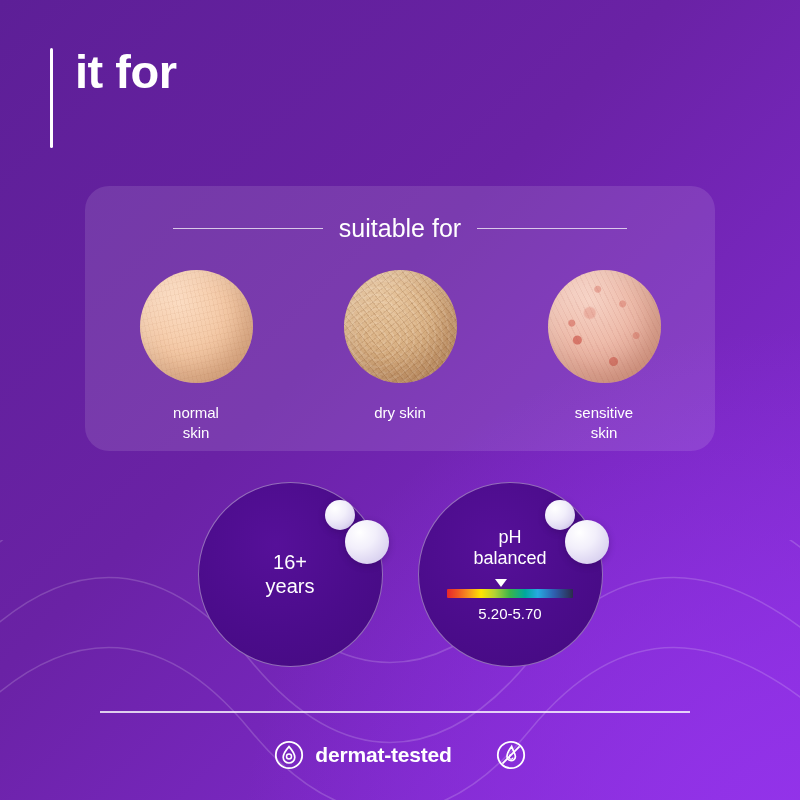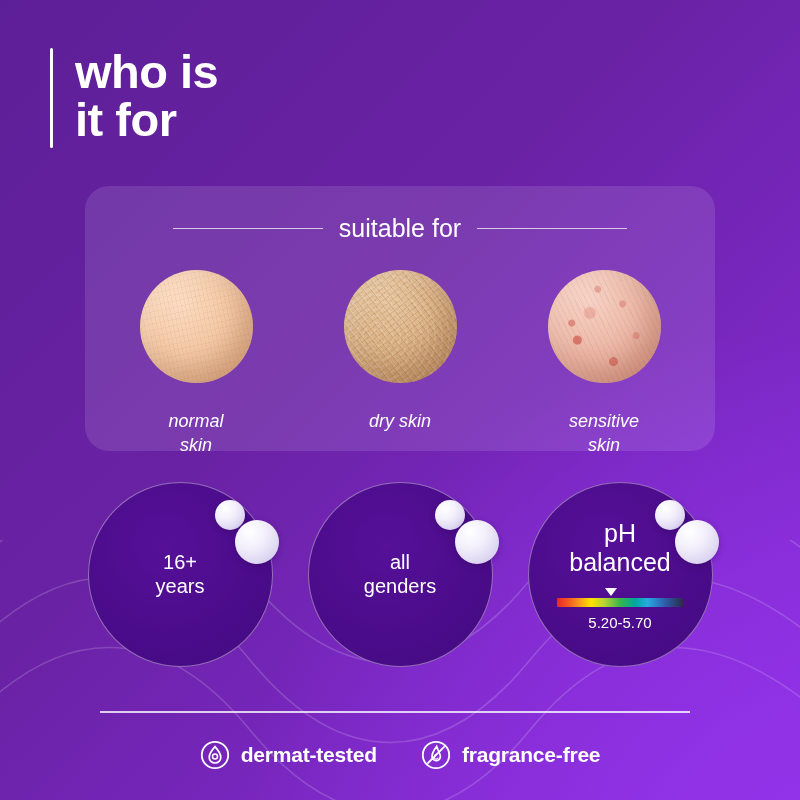--- a/index.html
+++ b/index.html
@@ -133,27 +133,26 @@
       radial-gradient(circle at 26% 62%, rgba(196,62,52,0.55) 0 4px, rgba(255,255,255,0) 5px),
       radial-gradient(circle at 21% 47%, rgba(201,70,58,0.45) 0 3px, rgba(255,255,255,0) 4px),
       radial-gradient(circle at 58% 81%, rgba(198,64,54,0.48) 0 4px, rgba(255,255,255,0) 5px),
       radial-gradient(circle at 66% 30%, rgba(205,86,72,0.35) 0 3px, rgba(255,255,255,0) 4px),
       radial-gradient(circle at 44% 17%, rgba(202,78,64,0.33) 0 3px, rgba(255,255,255,0) 4px),
       radial-gradient(circle at 78% 58%, rgba(200,72,60,0.30) 0 3px, rgba(255,255,255,0) 4px),
       radial-gradient(circle at 37% 38%, rgba(210,96,82,0.26) 0 5px, rgba(255,255,255,0) 7px),
       repeating-linear-gradient(64deg, rgba(170,90,80,0.10) 0 1px, rgba(255,255,255,0) 1px 5px);
   }
   .skin-label {
-    margin-top: 26px;
-    color: #ffffff;
-    font-size: 18px;
+    margin-top: 20px;
+    color: #ffffff;
+    font-size: 15px;
     font-weight: 300;
     line-height: 1.35;
     white-space: pre-line;
-    font-style: italic;
   }
 
   
   .badges {
     position: absolute;
     top: 482px; left: 0; right: 0;
     display: flex;
     justify-content: center;
     gap: 35px;
   }
@@ -175,21 +174,21 @@
     justify-content: center;
     color: #ffffff;
   }
   .badge-text {
     font-size: 20px;
     font-weight: 300;
     line-height: 1.18;
     text-align: center;
     white-space: pre-line;
   }
-  .badge-text.small { font-size: 25px; }
+  .badge-text.small { font-size: 18px; }
 
   
   .bubble {
     position: absolute;
     border-radius: 50%;
     background: radial-gradient(circle at 33% 28%, #ffffff 0%, #f2effb 38%, #ded7f2 70%, #c9c0e8 100%);
     box-shadow: 0 2px 7px rgba(40,0,70,0.30);
   }
   .bubble-sm { width: 30px; height: 30px; top: 18px; right: 28px; }
   .bubble-lg { width: 44px; height: 44px; top: 38px; right: -6px; }
@@ -255,21 +254,20 @@
 
   <svg class="waves" viewBox="0 0 800 260" preserveAspectRatio="none">
     <path d="M -40 120 C 60 10, 160 10, 250 120 C 340 230, 440 230, 530 120 C 620 10, 720 10, 840 120"></path>
     <path d="M -40 190 C 60 80, 160 80, 250 190 C 340 300, 440 300, 530 190 C 620 80, 720 80, 840 190"></path>
     <path d="M -40 40 C 60 -70, 160 -70, 250 40 C 340 150, 440 150, 530 40 C 620 -70, 720 -70, 840 40"></path>
   </svg>
 
   <div class="heading-wrap">
     <div class="heading-bar"></div>
     <div class="heading-text">
-      <div>who is</div>
       <div>it for</div>
     </div>
   </div>
 
   <div class="card">
     <div class="card-title-row">
       <span class="rule"></span>
       <span class="card-title">suitable for</span>
       <span class="rule"></span>
     </div>
@@ -303,29 +301,20 @@
     <div class="badge">
       <div class="badge-circle"></div>
       <div class="badge-content">
         <div class="badge-text">16+
 years</div>
       </div>
       <span class="bubble bubble-sm"></span>
       <span class="bubble bubble-lg"></span>
     </div>
 
-    <div class="badge">
-      <div class="badge-circle"></div>
-      <div class="badge-content">
-        <div class="badge-text">all
-genders</div>
-      </div>
-      <span class="bubble bubble-sm"></span>
-      <span class="bubble bubble-lg"></span>
-    </div>
 
     <div class="badge">
       <div class="badge-circle"></div>
       <div class="badge-content">
         <div class="badge-text small">pH
 balanced</div>
         <div class="ph-scale">
           <div class="ph-marker" style="margin-left: 48.18px;"></div>
           <div class="ph-bar"></div>
           <div class="ph-value">5.20-5.70</div>
@@ -350,18 +339,17 @@
       <span class="trust-label">dermat-tested</span>
     </div>
 
     <div class="trust-item">
       <svg width="30" height="30" viewBox="0 0 30 30">
         <circle cx="15" cy="15" r="13.2" fill="none" stroke="#ffffff" stroke-width="1.8"></circle>
         <path d="M15.6 6.4 C 12.4 10.6, 11.0 12.6, 11.0 16.2 A 4.2 4.2 0 0 0 19.4 16.6 C 19.4 13.6, 17.4 11.6, 15.6 6.4 Z" fill="none" stroke="#ffffff" stroke-width="1.7"></path>
         <path d="M14.6 14.2 C 13.3 16.0, 12.9 17.0, 13.6 18.3 A 1.9 1.9 0 0 0 17.0 17.6" fill="none" stroke="#ffffff" stroke-width="1.3"></path>
         <line x1="6.4" y1="23.6" x2="23.6" y2="6.4" stroke="#ffffff" stroke-width="1.9"></line>
       </svg>
-      <span class="trust-label">fragrance-free</span>
     </div>
 
   </div>
 
 </div>
 
 </body></html>

